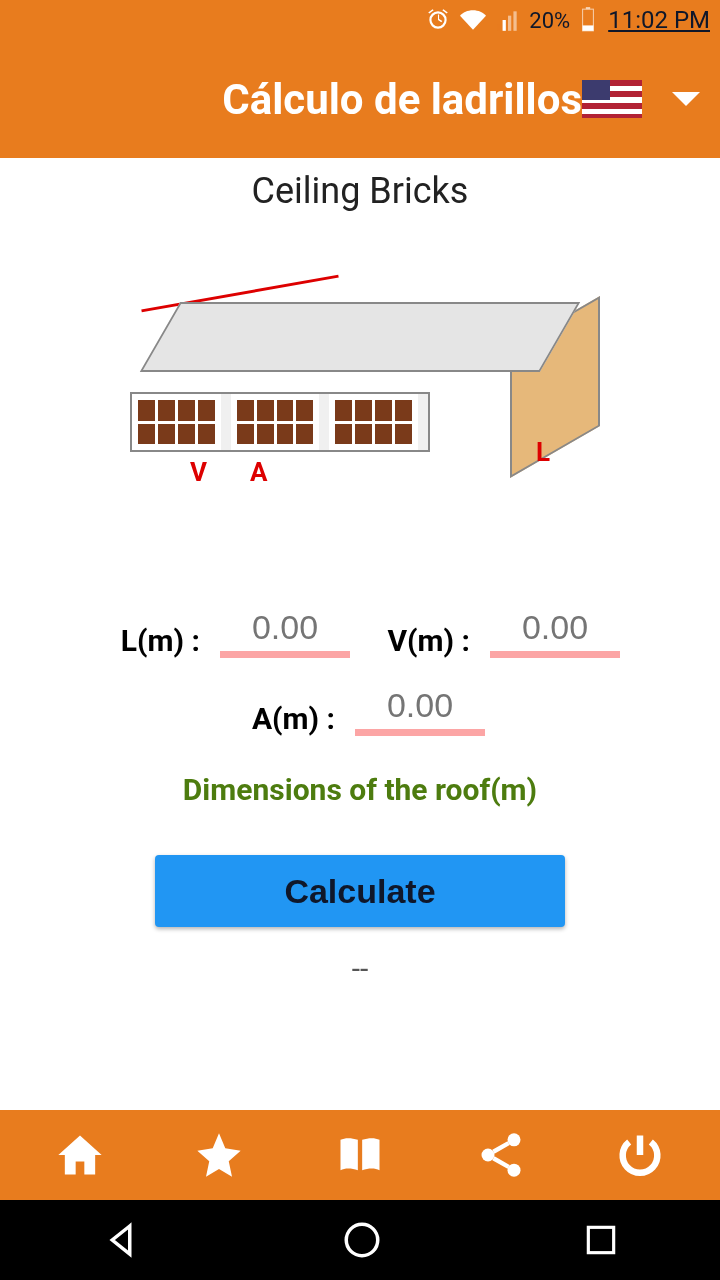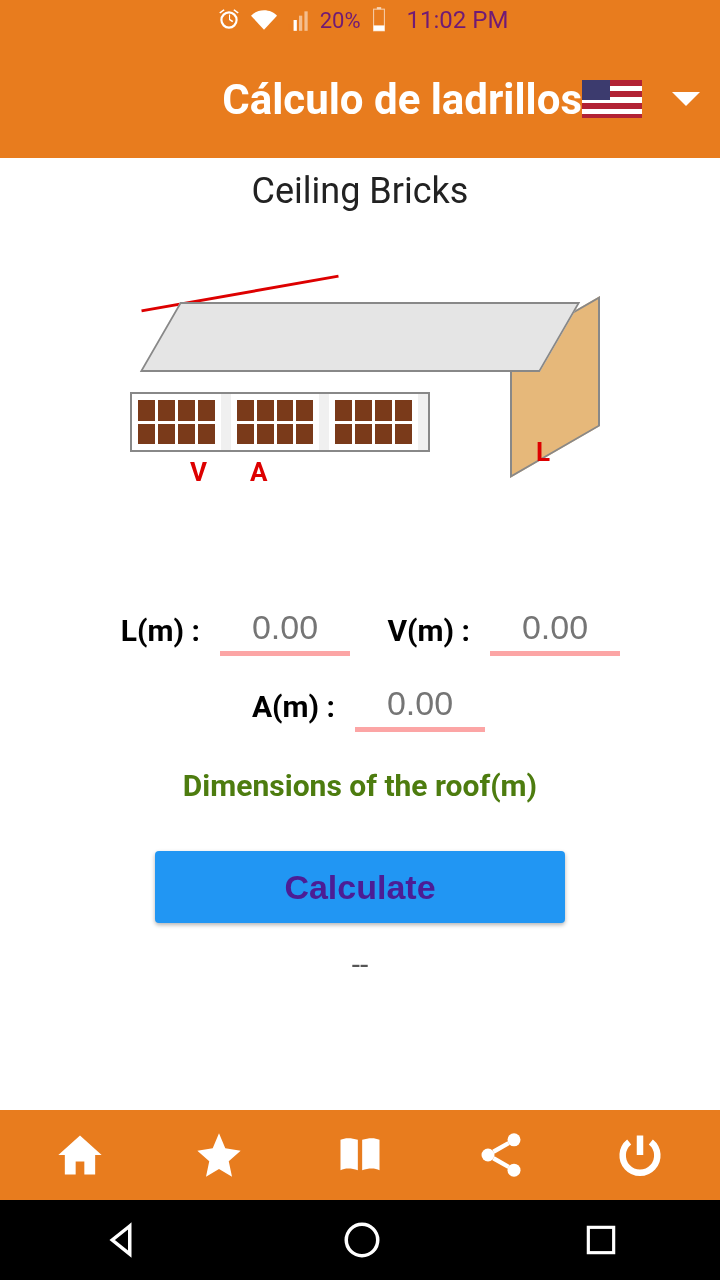--- a/index.html
+++ b/index.html
@@ -12,28 +12,28 @@
     flex-direction: column;
     overflow: hidden;
   }
 
   
   .status-bar {
     height: 40px;
     background: #e87c1e;
     display: flex;
     align-items: center;
-    justify-content: center;
+    justify-content: flex-end;
     padding: 0 10px;
-    color: #701a75;
+    color: #0f172a;
     font-size: 22px;
   }
   .status-bar .icon { margin: 0 4px; }
   .battery-pct { margin-left: 4px; margin-right: 6px; }
-  .time { margin-left: 16px; font-size: 24px; }
+  .time { margin-left: 8px; font-size: 24px; text-decoration: underline; }
 
   
   .app-bar {
     height: 118px;
     background: #e87c1e;
     display: flex;
     align-items: center;
     color: #fff;
     padding: 0 20px;
   }
@@ -163,36 +163,36 @@
     position: absolute;
     left: -10px; top: -10px;
     width: 200px;
     border-top: 3px solid #d00;
     transform: rotate(-10deg);
   }
 
   
   .form-row {
     display: flex;
-    align-items: center;
+    align-items: flex-end;
     justify-content: center;
     gap: 20px;
     margin: 12px 0;
   }
   .field-label {
     font-size: 30px;
     font-weight: 700;
     color: #000;
     min-width: 100px;
     text-align: right;
   }
   .field-input {
     width: 130px;
     border: none;
-    border-bottom: 5px solid #fca5a5;
+    border-bottom: 7px solid #fca5a5;
     font-size: 34px;
     color: #b91c1c;
     text-align: center;
     padding: 4px 0;
     background: transparent;
     outline: none;
   }
   .dim-heading {
     font-size: 30px;
     font-weight: 700;
@@ -214,21 +214,21 @@
     text-align: center;
     padding: 4px 0;
     background: transparent;
     outline: none;
   }
   .calc-btn {
     margin-top: 36px;
     width: 410px;
     height: 72px;
     background: #2196f3;
-    color: #4c1d95;
+    color: #0f172a;
     font-size: 34px;
     font-weight: 700;
     border: none;
     border-radius: 4px;
     box-shadow: 0 2px 4px rgba(0,0,0,0.3);
     cursor: pointer;
   }
   .result {
     margin-top: 24px;
     font-size: 30px;

